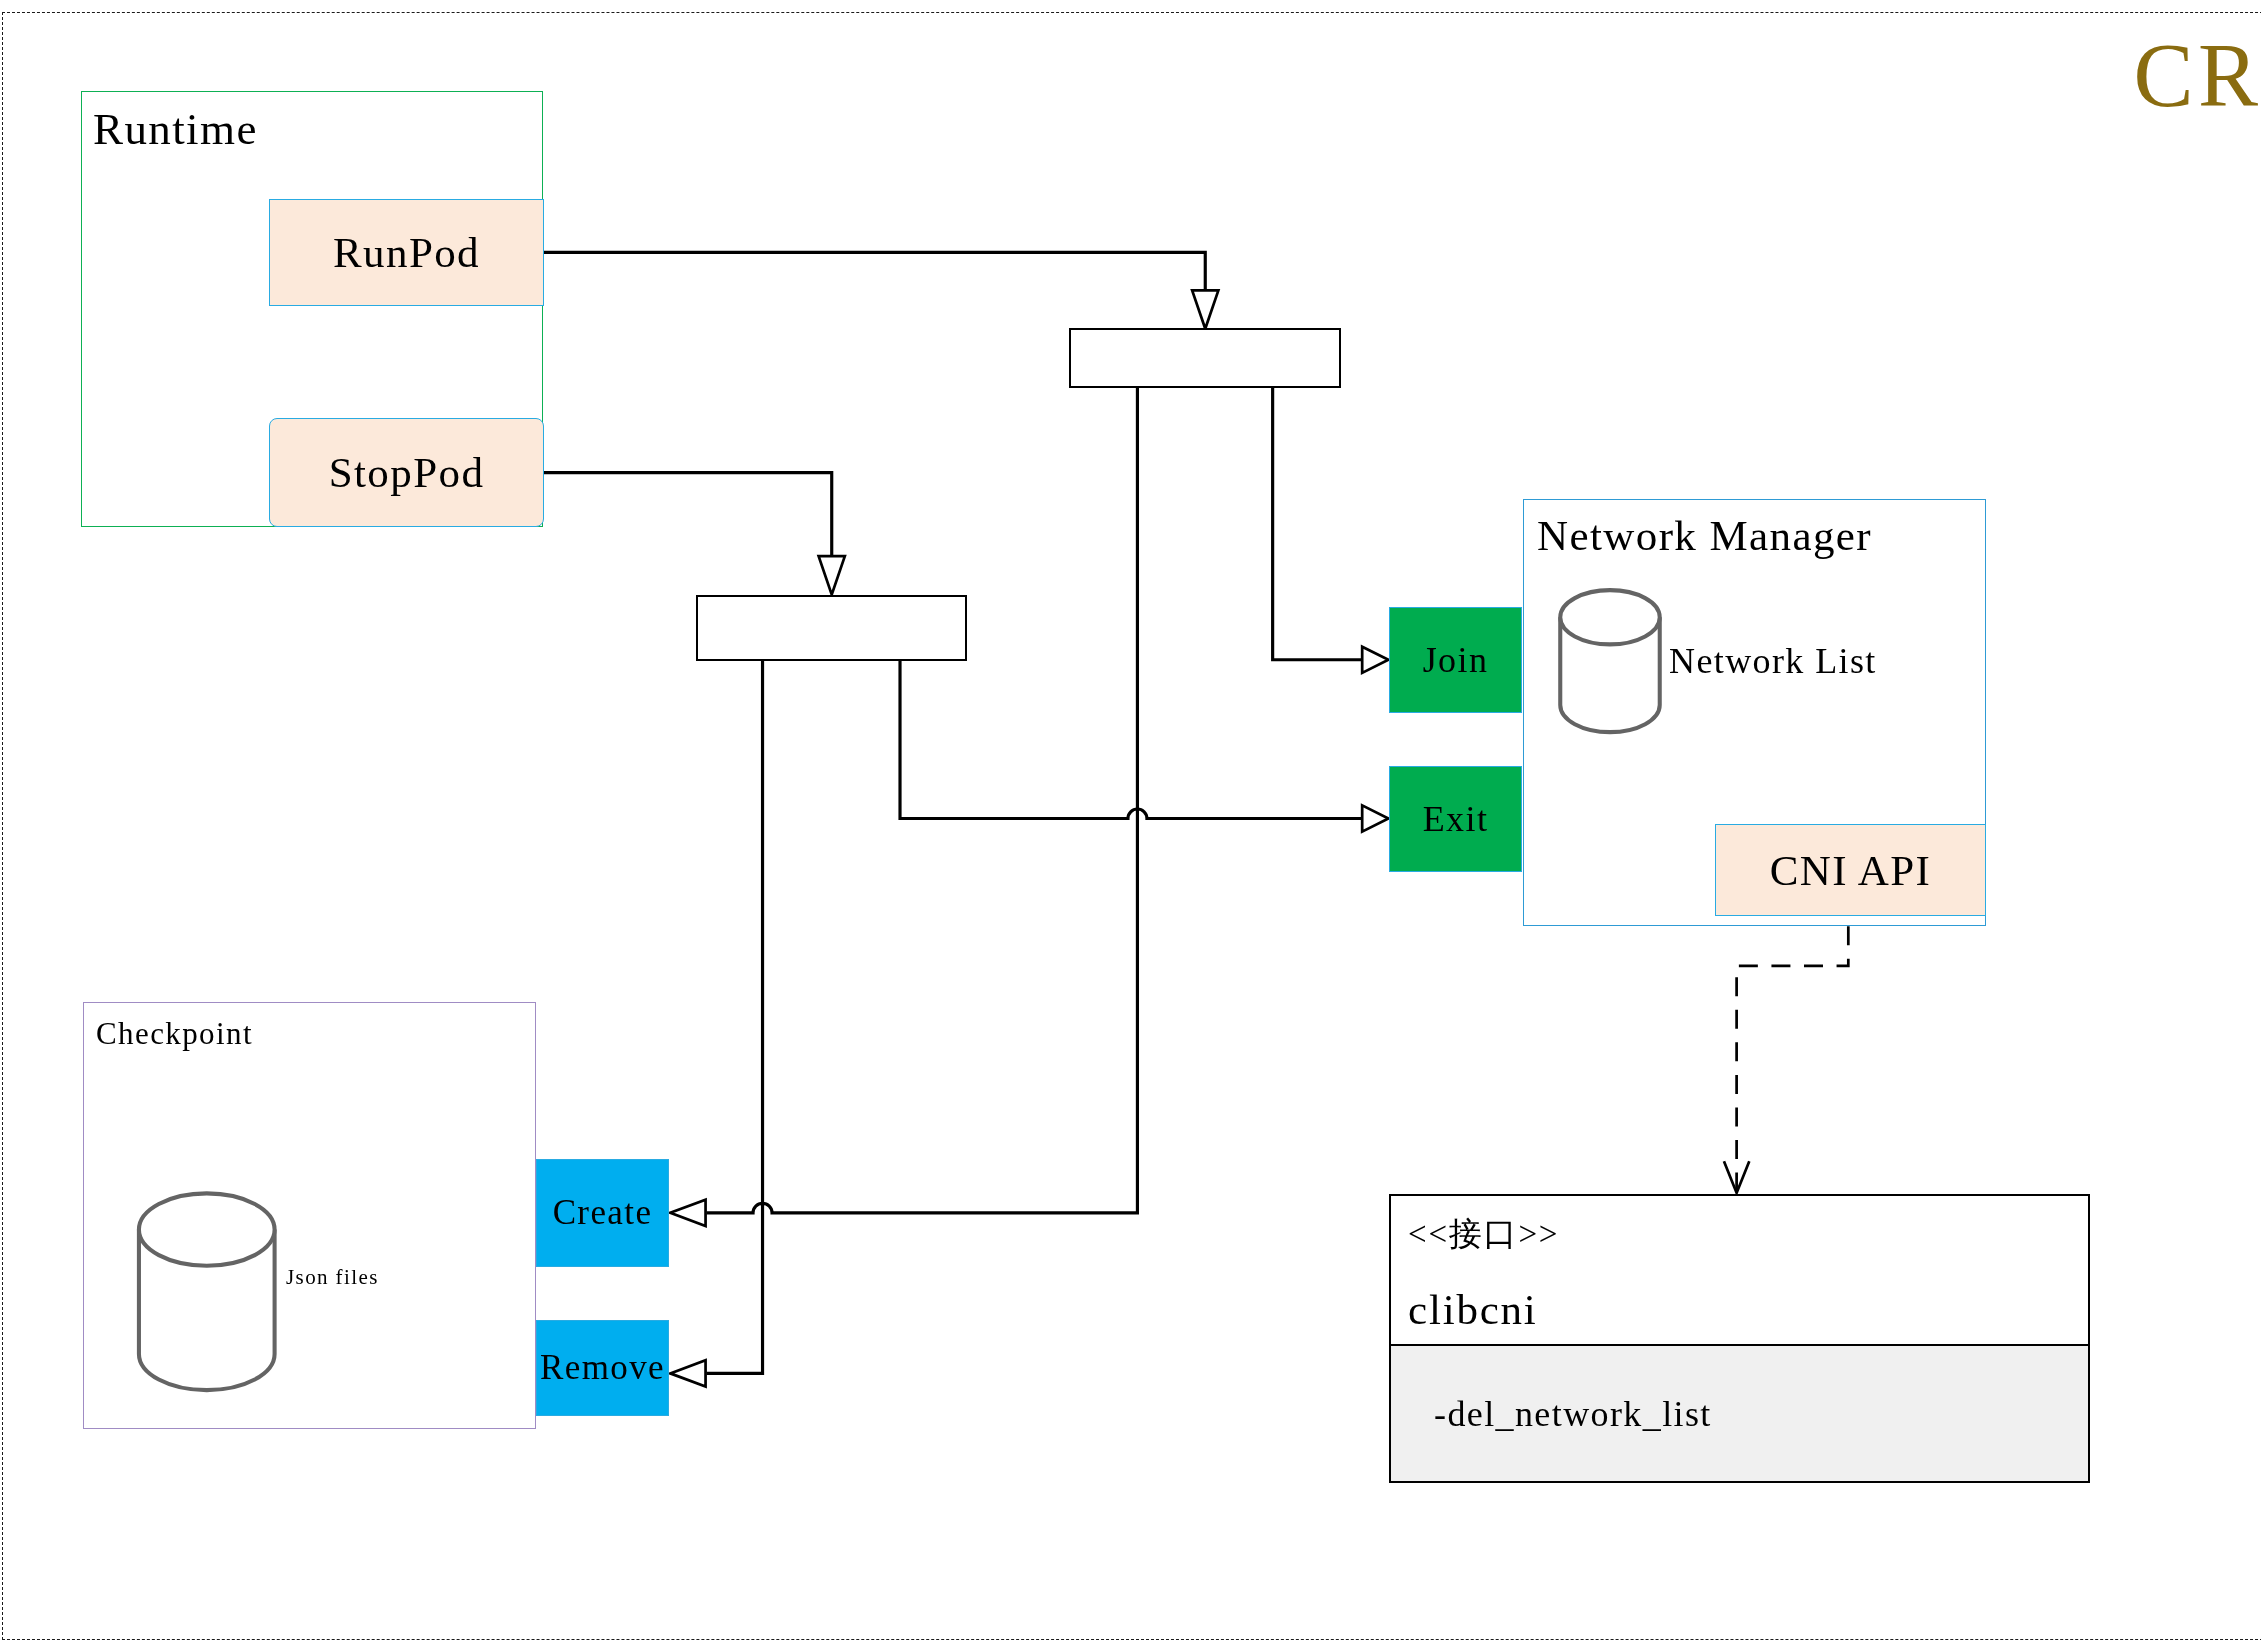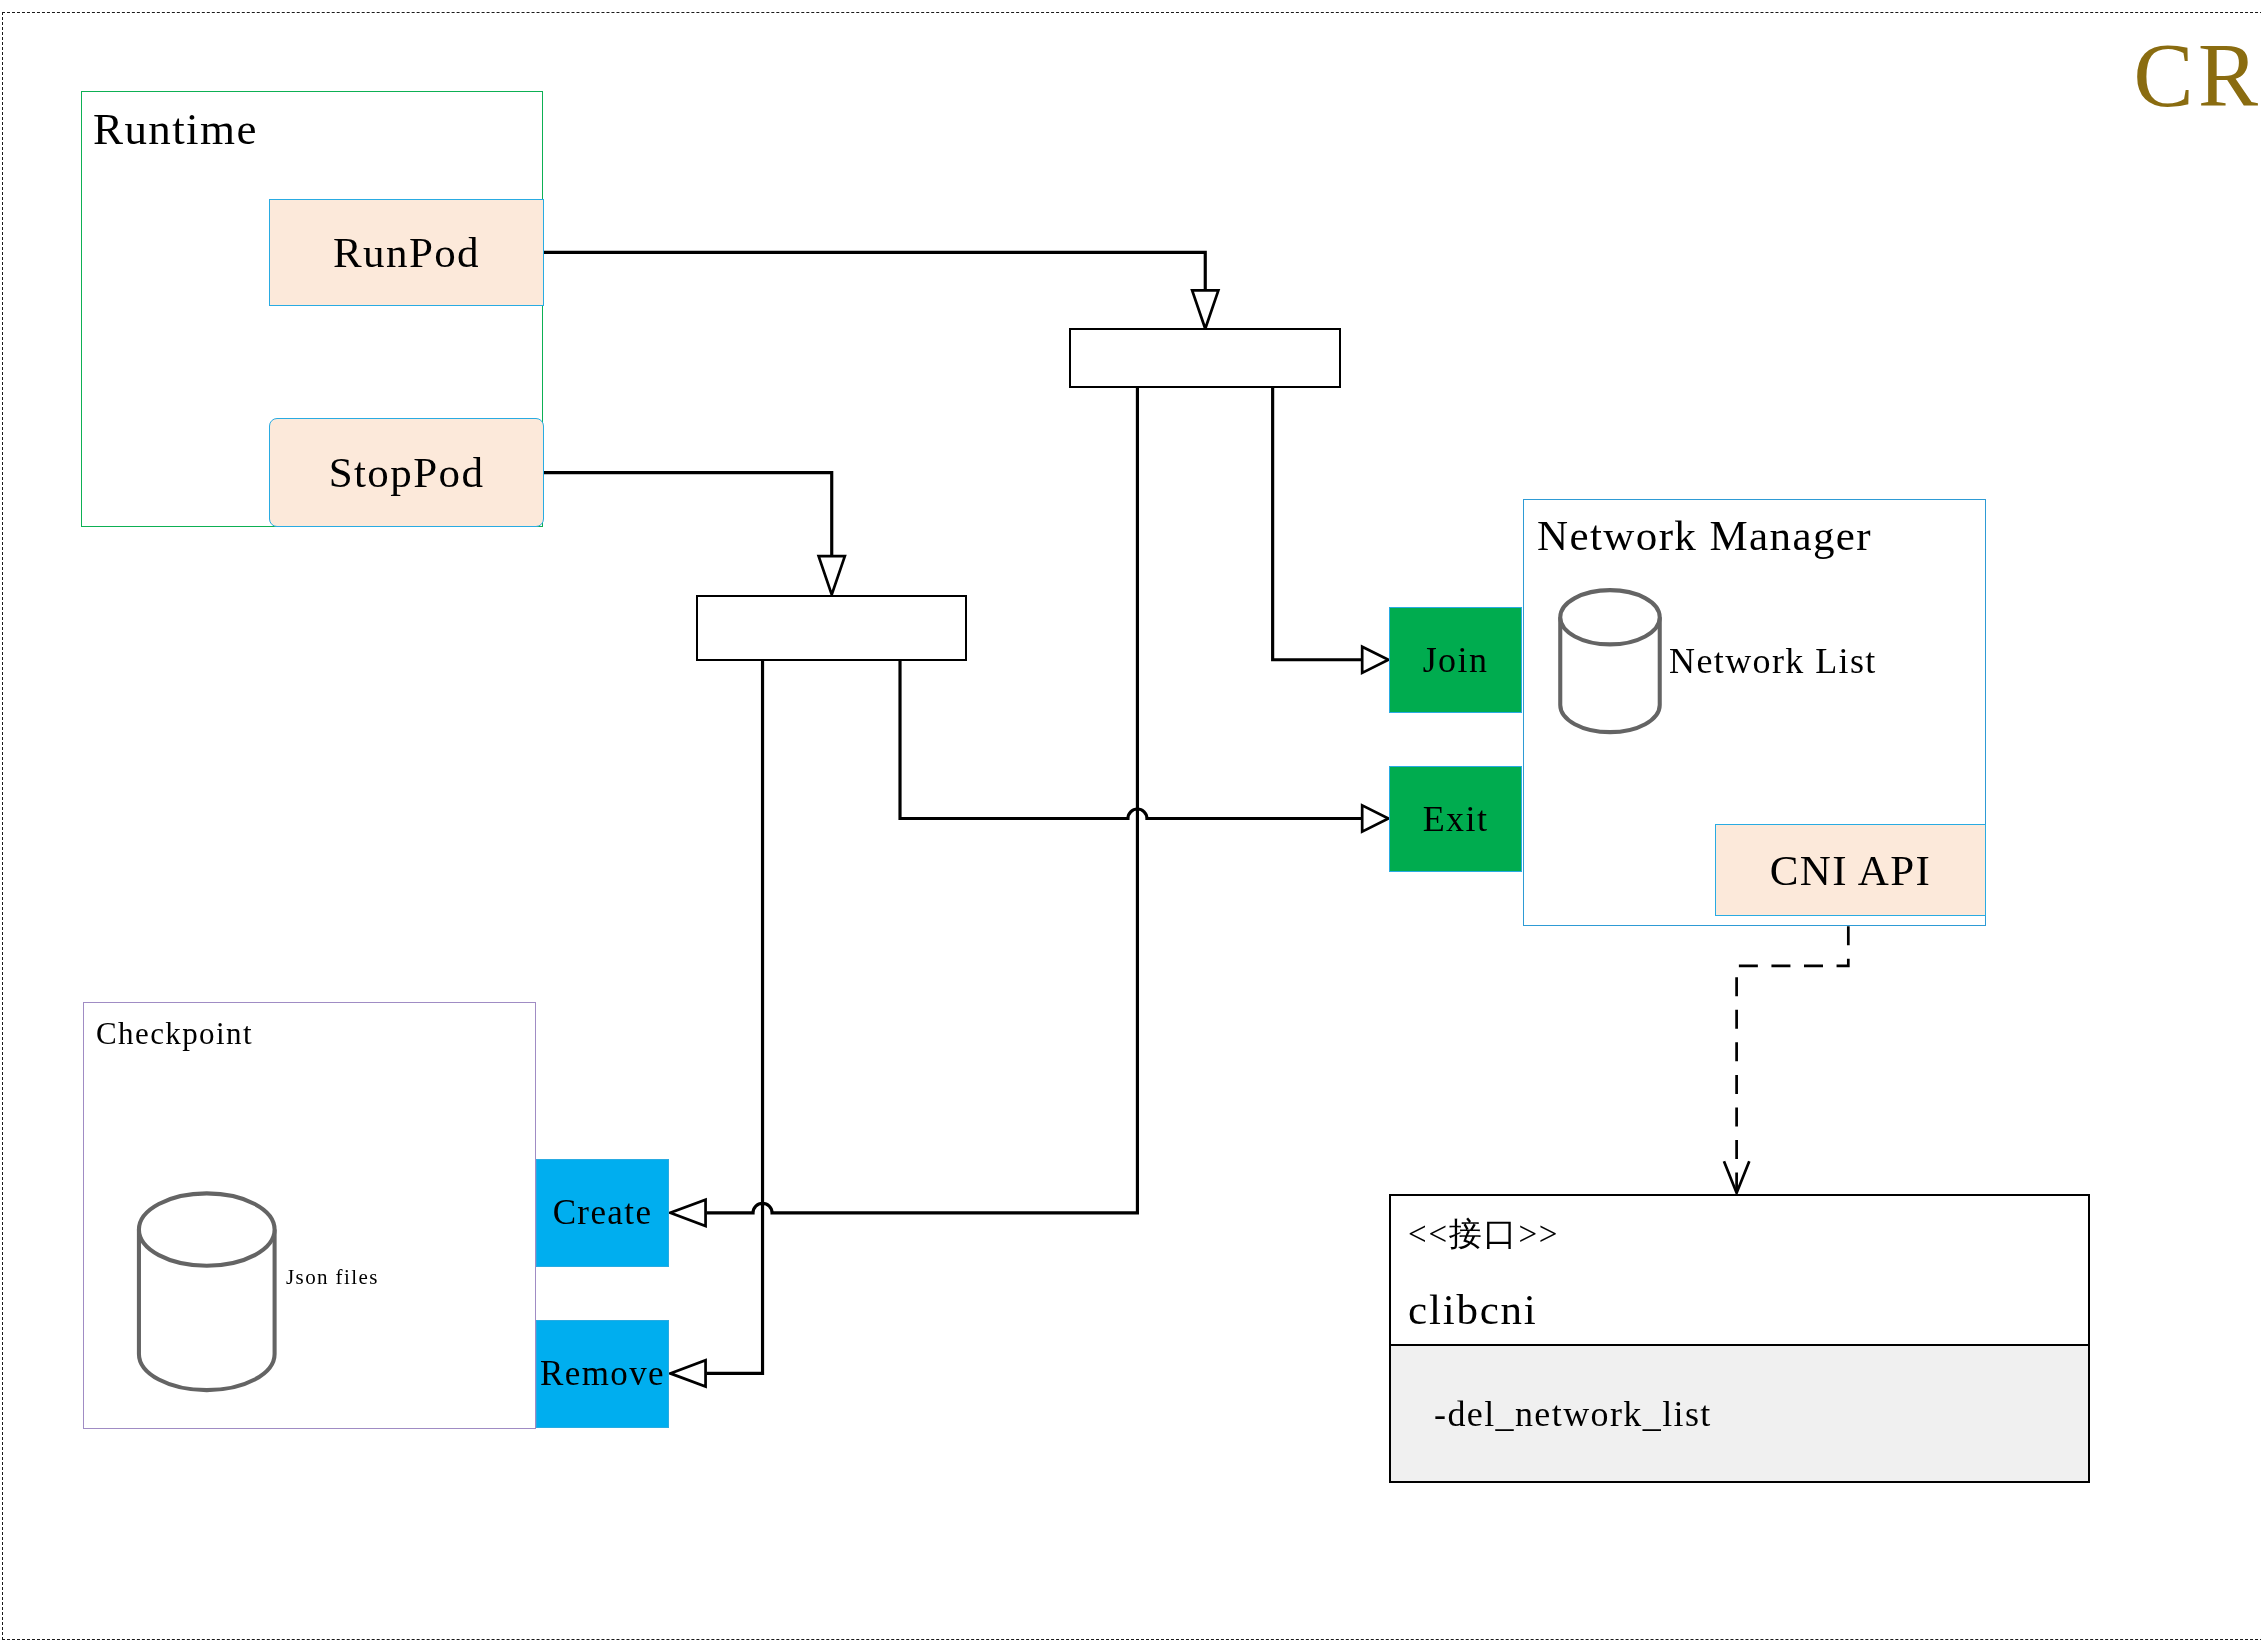--- a/index.html
+++ b/index.html
@@ -18,21 +18,21 @@
            font-size:43px;letter-spacing:1.4px;}
   .peach{background:#fce9da;border:1.4px solid #29abe2;}
   .runpod{left:269px;top:199px;width:275px;height:107px;}
   .stoppod{left:269px;top:418px;width:275px;height:109px;border-radius:8px;}
   .cniapi{left:1715px;top:824px;width:271px;height:92px;text-align:right;}
   .green{background:#00ac4f;border:0.9px solid #29abe2;font-size:36px;}
   .join{left:1389px;top:607px;width:133px;height:106px;}
   .exit{left:1389px;top:766px;width:133px;height:106px;}
   .blue{background:#00aeef;border:0.5px solid #29abe2;font-size:35px;}
   .create{left:536px;top:1159px;width:133px;height:108px;}
-  .remove{left:536px;top:1320px;width:133px;height:108px;}
+  .remove{left:536px;top:1320px;width:133px;height:96px;}
   .procbox{background:#fff;border:2.3px solid #000;z-index:2;}
   .boxa{left:1069px;top:328px;width:272px;height:60px;}
   .boxb{left:696px;top:595px;width:271px;height:66px;}
   .lbl{position:absolute;z-index:4;white-space:nowrap;letter-spacing:1.4px;}
   .cri{left:2098px;top:23.5px;width:199px;text-align:right;font-size:90px;
        letter-spacing:4.5px;color:#8a6c10;}
   .runtime-lbl{left:93px;top:103px;font-size:45px;}
   .netmgr-lbl{left:1537px;top:511px;font-size:43px;text-align:center;}
   .checkpoint-lbl{left:96px;top:1016px;font-size:31px;}
   .netlist-lbl{left:1669px;top:640px;font-size:36px;}

